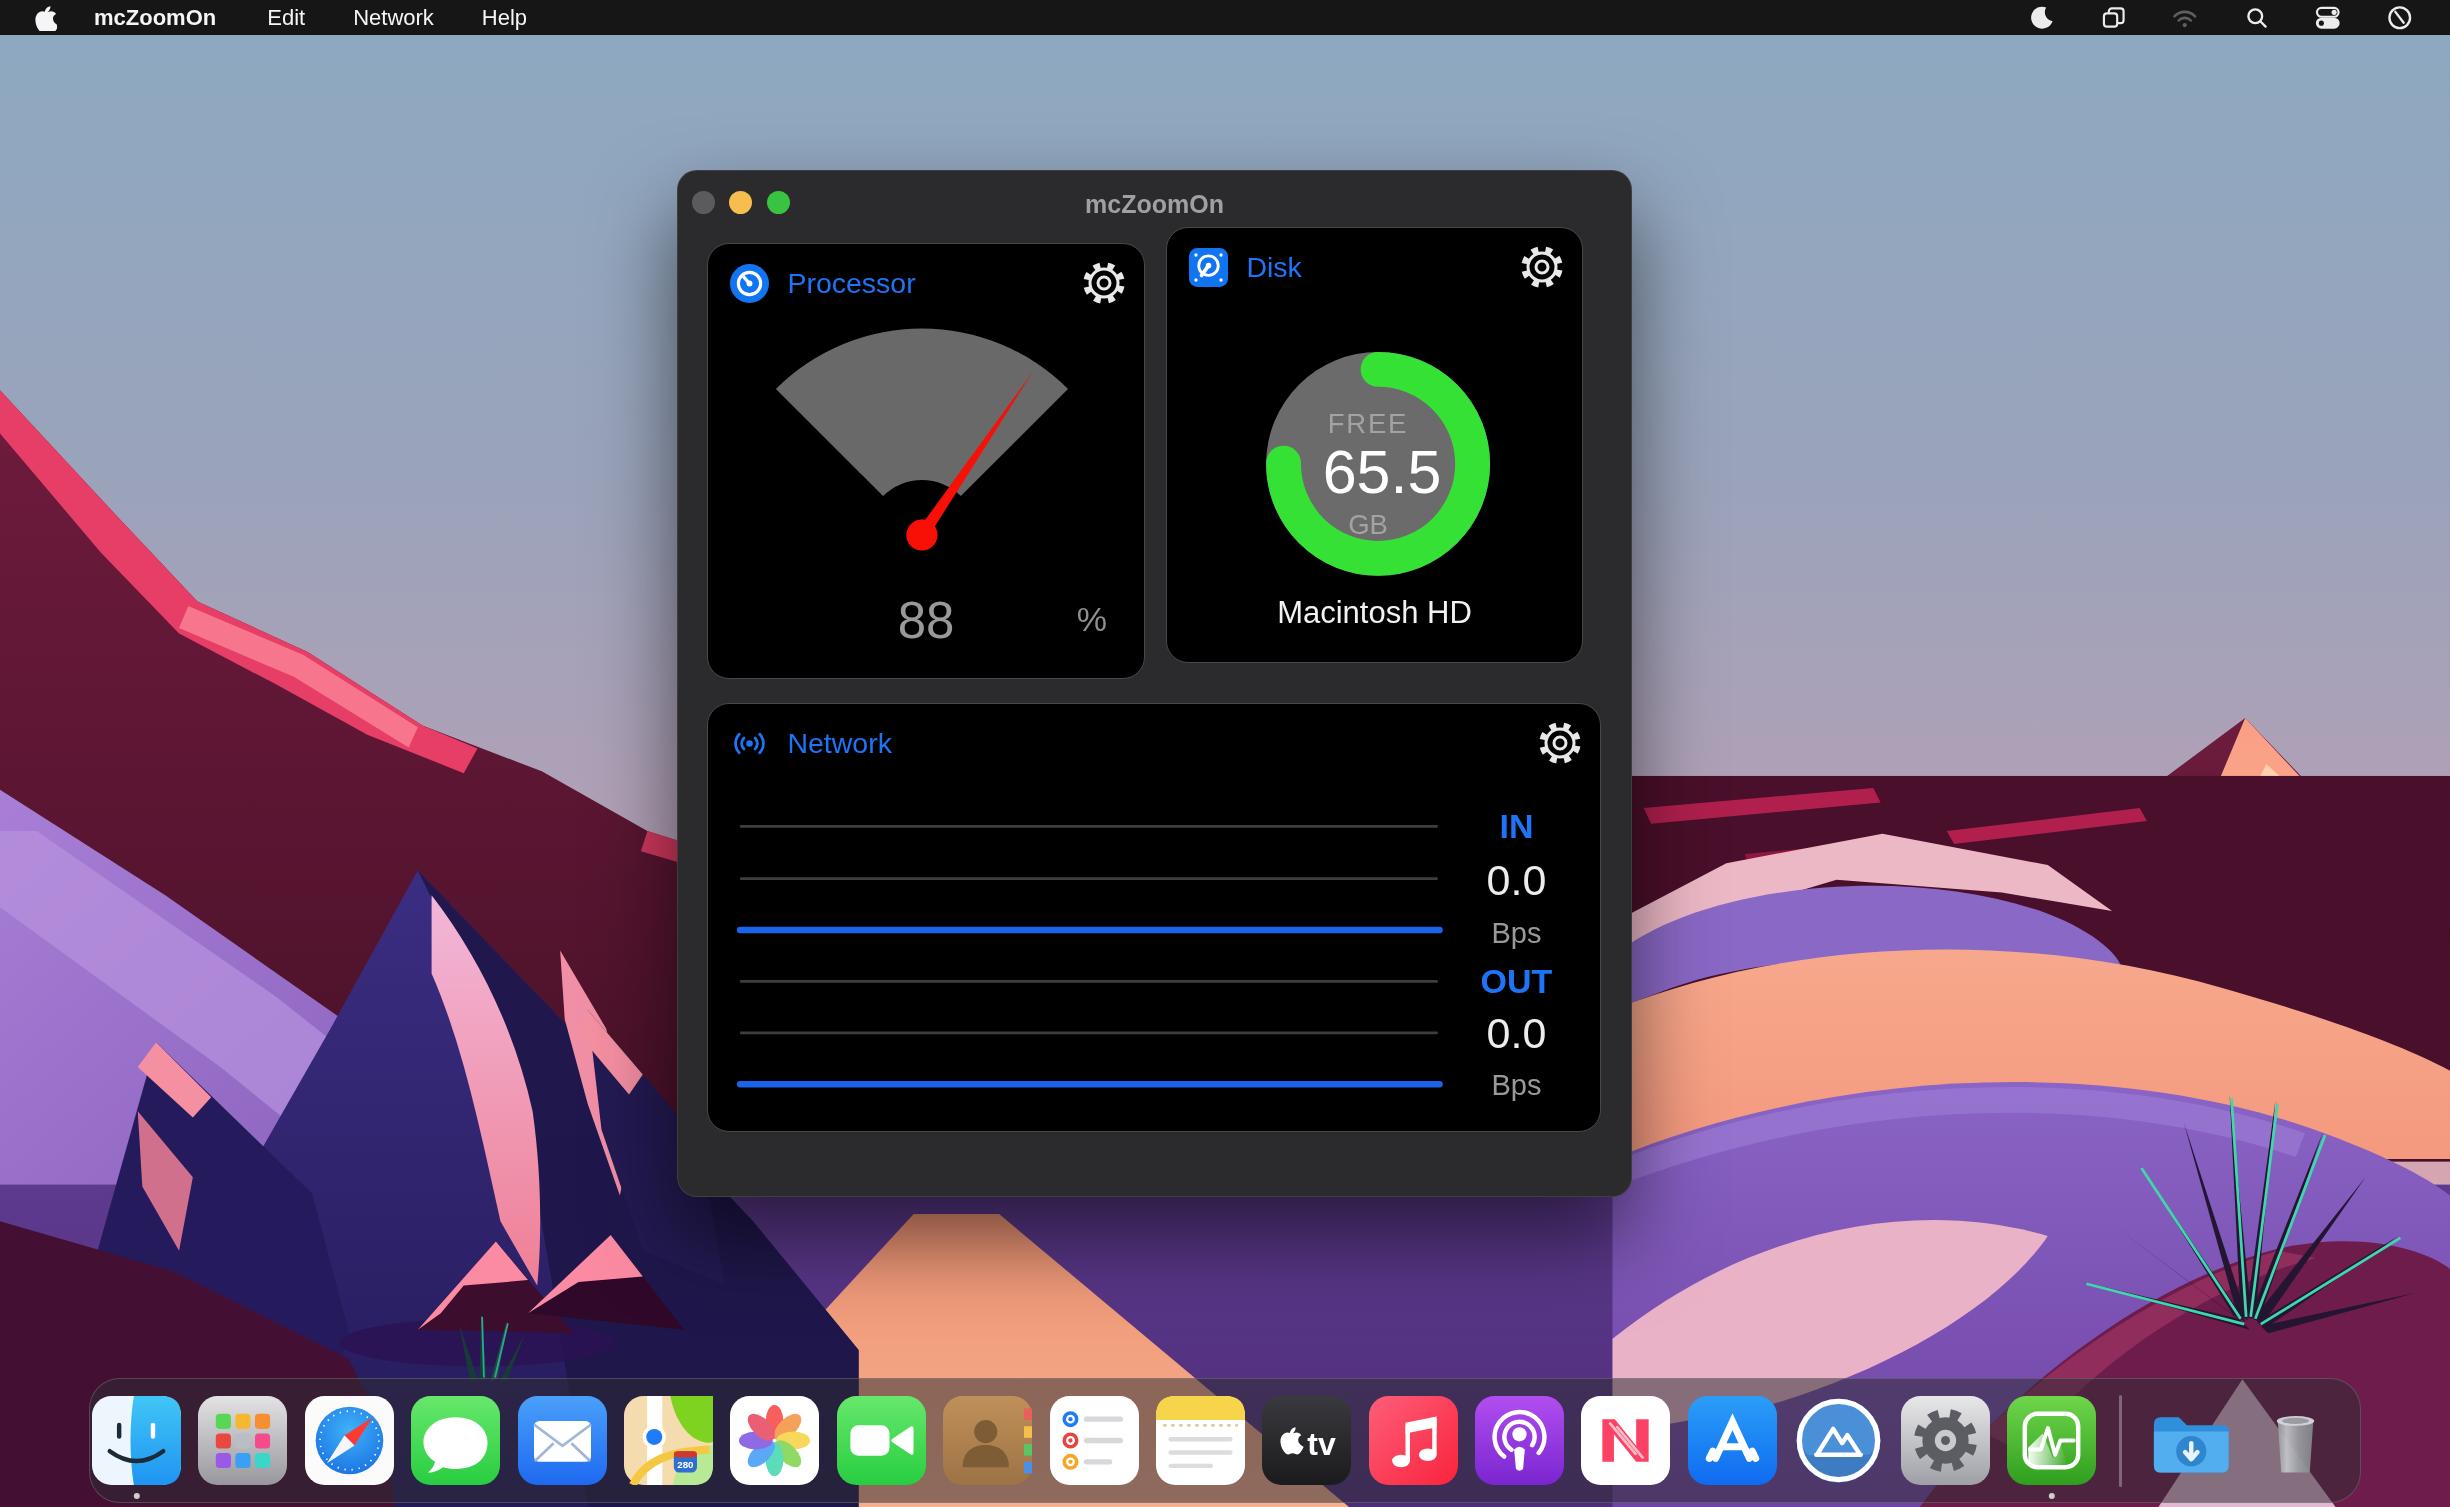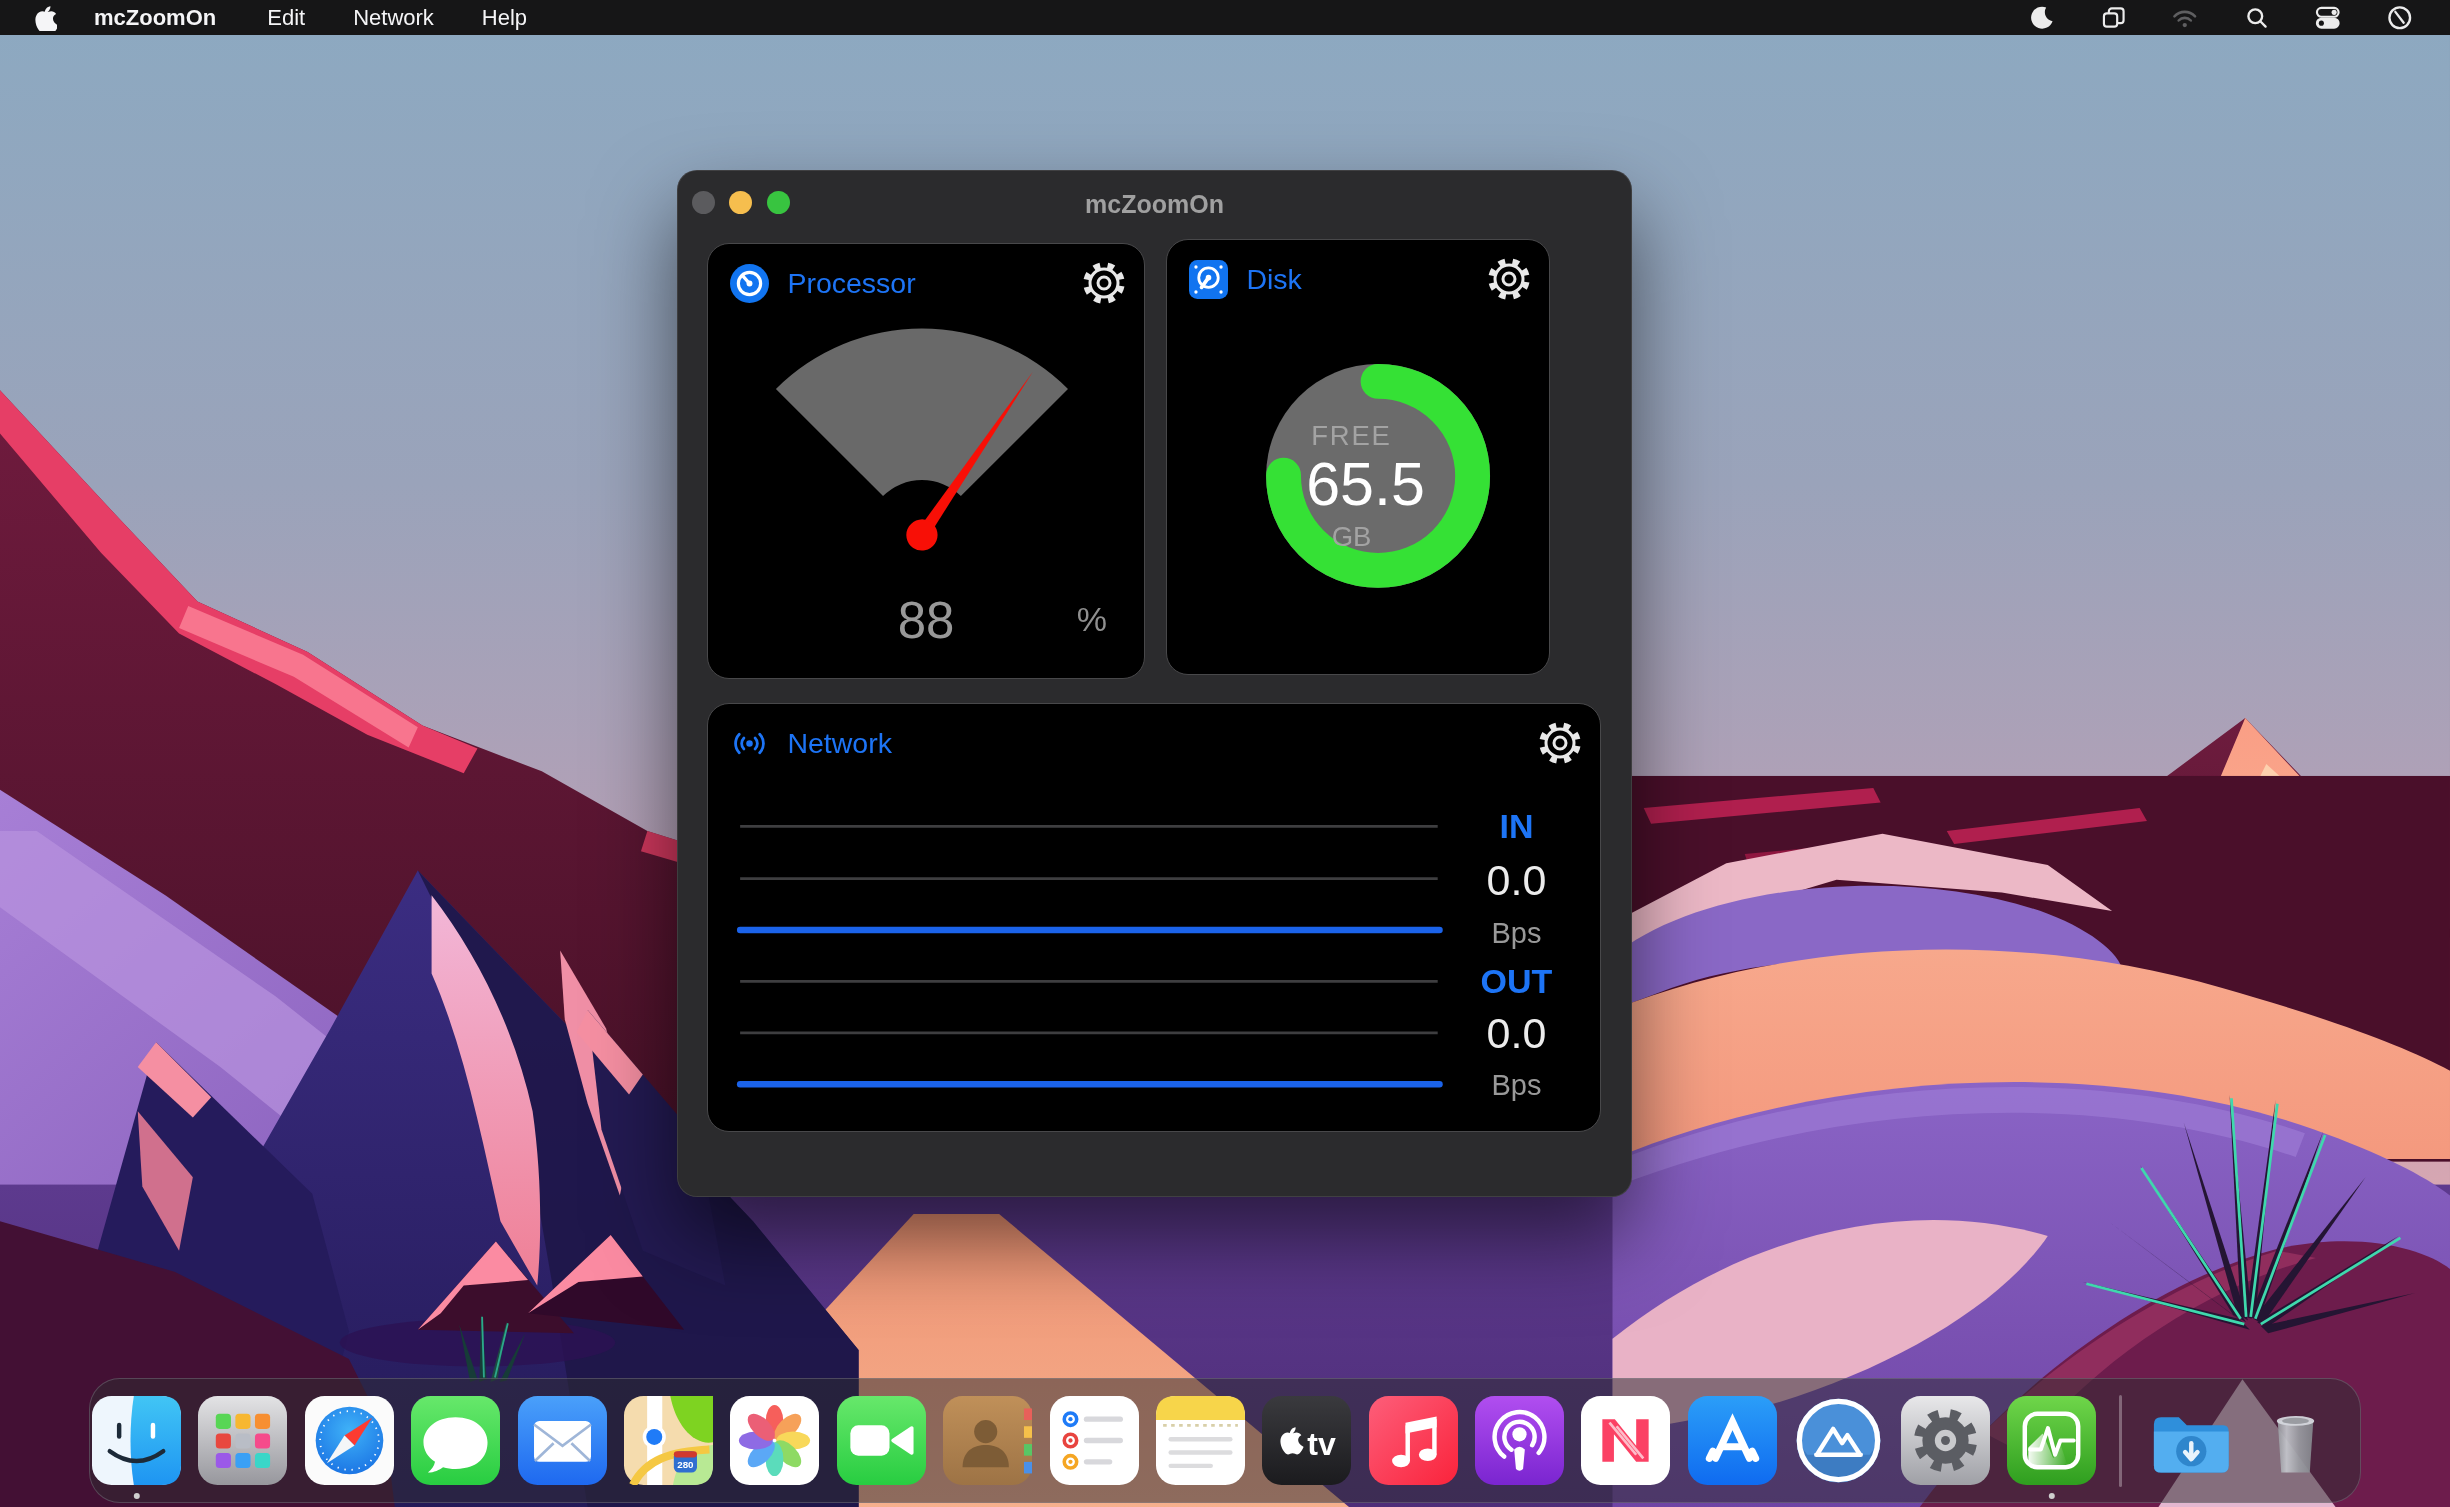--- a/index.html
+++ b/index.html
@@ -36,21 +36,21 @@
   .light.zoom{background:#38c440;}
   .wtitle{
     position:absolute;left:0;right:0;top:20px;text-align:center;
     color:#a0a0a0;font-weight:bold;font-size:25px;
   }
   .panel{
     position:absolute;background:#000;border-radius:22px;
     border:1.8px solid #48484a;box-sizing:border-box;
   }
   .panel.processor{left:30px;top:73px;width:438px;height:436px;}
-  .panel.disk{left:489px;top:69px;width:384px;height:436px;}
+  .panel.disk{left:489px;top:57px;width:417px;height:436px;}
   .panel.network{left:30px;top:533px;width:894px;height:429px;}
   .phead{position:absolute;left:22px;top:20px;display:flex;align-items:center;gap:18.4px;}
   .phead .wicon{width:39px;height:39px;}
   .plabel{color:#1d74f5;font-size:28.5px;}
   .gearbtn{
     position:absolute;right:18.4px;top:16.5px;width:44px;height:44px;
     background:transparent;border:none;padding:0;cursor:default;
   }
   .gauge-svg,.disk-svg,.net-svg{position:absolute;left:0;top:0;}
   .proc-value{position:absolute;left:0;right:0;top:310px;text-align:center;color:#989898;font-size:51px;margin-top:37px;}
@@ -333,20 +333,21 @@
         <circle cx="22" cy="22" r="6" stroke-width="3"></circle>
       </svg>
     </button>
     <svg class="disk-svg" viewBox="0 0 474 475" width="435" height="436">
       <circle cx="230" cy="257" r="122" fill="#6b6b6b"></circle>
       <circle cx="230" cy="257" r="103" fill="none" stroke="#35e135" stroke-width="38" stroke-linecap="round" stroke-dasharray="485.37606497962304 647.1680866394973" transform="rotate(-90 230 257)"></circle>
     </svg>
     <div class="disk-free-label">FREE</div>
     <div class="disk-free-value">65.5</div>
     <div class="disk-free-unit">GB</div>
+    <div class="disk-volume">Macintosh HD</div>
   </div>
 
   <div class="panel network">
     <div class="phead">
       <svg class="wicon" viewBox="0 0 42 42" fill="none" stroke="#1d74f5" stroke-width="3" stroke-linecap="round">
         <circle cx="21" cy="21" r="3.5" fill="#1d74f5" stroke="none"></circle>
         <path d="M15,27 A8.5,8.5 0 0 1 15,15"></path>
         <path d="M10,31 A14.5,14.5 0 0 1 10,11"></path>
         <path d="M27,27 A8.5,8.5 0 0 0 27,15"></path>
         <path d="M32,31 A14.5,14.5 0 0 0 32,11"></path>

